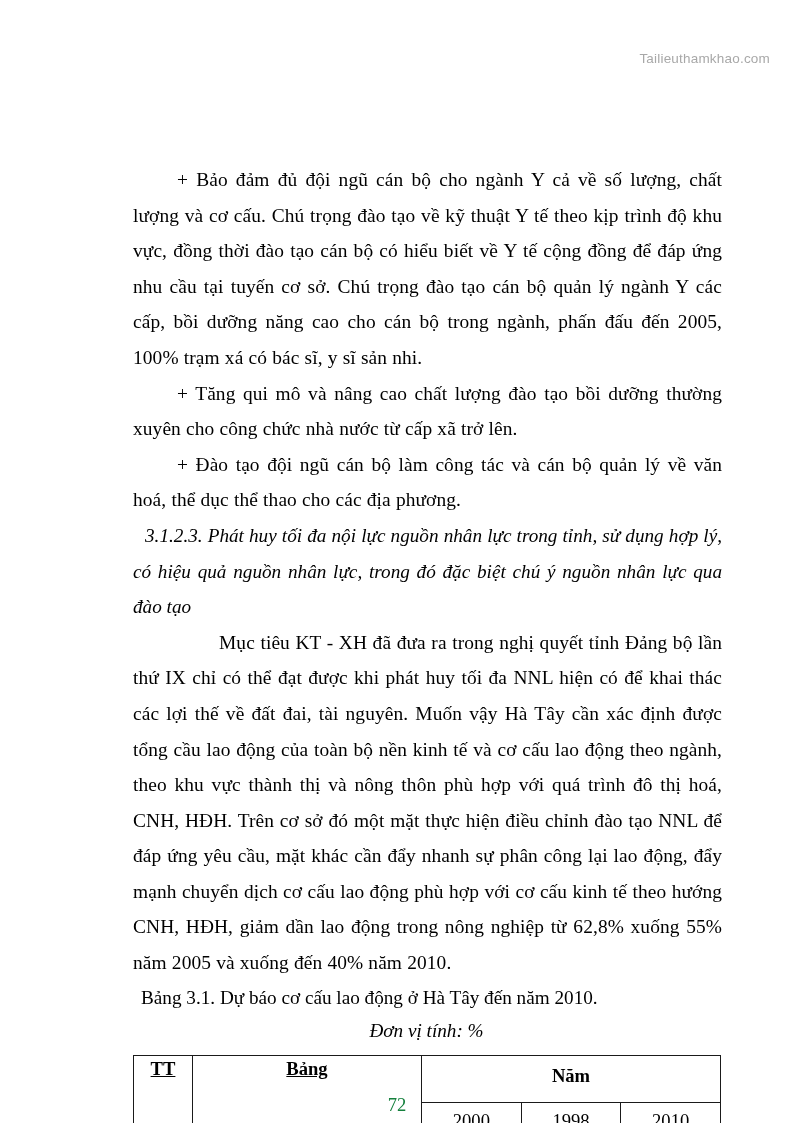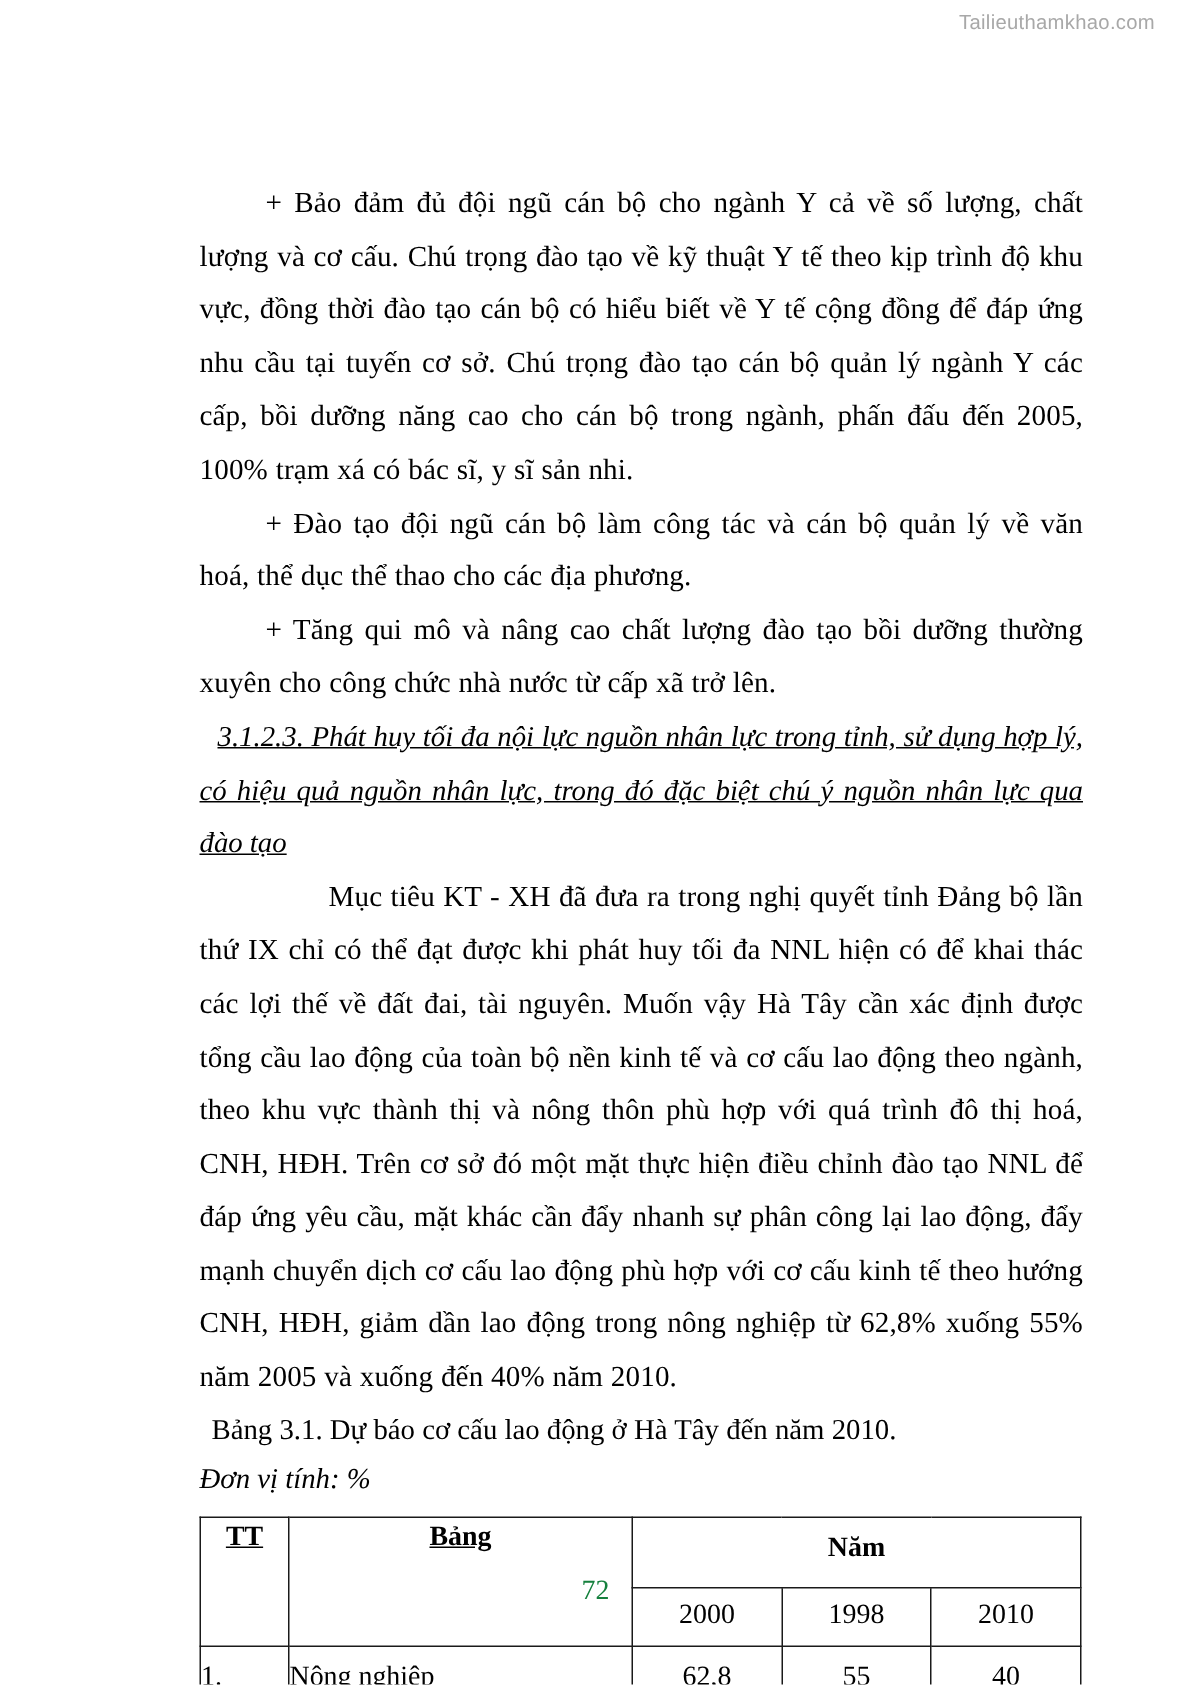--- a/index.html
+++ b/index.html
@@ -14,20 +14,21 @@
     position: relative;
     font-family: "Liberation Serif", "DejaVu Serif", serif;
     color: #000000;
     overflow: hidden;
   }
 
   .page {
     position: absolute;
     inset: 0;
     background: #ffffff;
+    margin-top: 44px;
   }
 
   
   .watermark {
     position: absolute;
     top: 7px;
     right: 24px;
     font-family: "Liberation Sans", "DejaVu Sans", sans-serif;
     font-size: 13.5px;
     letter-spacing: 0.2px;
@@ -62,37 +63,36 @@
   }
 
   
   p.sub-heading {
     margin: 0;
     font-size: 19.2px;
     line-height: 35.6px;
     font-style: italic;
     text-align: justify;
     text-indent: 12px;
-    text-decoration: underline;
   }
 
   
   p.table-caption {
     margin: 0;
     font-size: 19.2px;
     line-height: 33px;
     padding-left: 8px;
   }
 
   p.unit-note {
     margin: 0;
     font-size: 19.2px;
     line-height: 33px;
     font-style: italic;
-    text-align: left;
+    text-align: center;
     padding-right: 2px;
   }
 
   
   table.data-table {
     border-collapse: collapse;
     width: 588px;
     margin-top: 8px;
     table-layout: fixed;
   }
@@ -159,23 +159,23 @@
 <body>
 
 <div class="page">
 
   <div class="watermark">Tailieuthamkhao.com</div>
 
   <div class="content">
 
     <p class="body-par indent-plus">+ Bảo đảm đủ đội ngũ cán bộ cho ngành Y cả về số lượng, chất lượng và cơ cấu. Chú trọng đào tạo về kỹ thuật Y tế theo kịp trình độ khu vực, đồng thời đào tạo cán bộ có hiểu biết về Y tế cộng đồng để đáp ứng nhu cầu tại tuyến cơ sở. Chú trọng đào tạo cán bộ quản lý ngành Y các cấp, bồi dưỡng năng cao cho cán bộ trong ngành, phấn đấu đến 2005, 100% trạm xá có bác sĩ, y sĩ sản nhi.</p>
 
+    <p class="body-par indent-plus">+ Tăng qui mô và nâng cao chất lượng đào tạo bồi dưỡng thường xuyên cho công chức nhà nước từ cấp xã trở lên.</p>
+
     <p class="body-par indent-plus">+ Đào tạo đội ngũ cán bộ làm công tác và cán bộ quản lý về văn hoá, thể dục thể thao cho các địa phương.</p>
-
-    <p class="body-par indent-plus">+ Tăng qui mô và nâng cao chất lượng đào tạo bồi dưỡng thường xuyên cho công chức nhà nước từ cấp xã trở lên.</p>
 
     <p class="sub-heading">3.1.2.3. Phát huy tối đa nội lực nguồn nhân lực trong tỉnh, sử dụng hợp lý, có hiệu quả nguồn nhân lực, trong đó đặc biệt chú ý nguồn nhân lực qua đào tạo</p>
 
     <p class="body-par indent-par">Mục tiêu KT - XH đã đưa ra trong nghị quyết tỉnh Đảng bộ lần thứ IX chỉ có thể đạt được khi phát huy tối đa NNL hiện có để khai thác các lợi thế về đất đai, tài nguyên. Muốn vậy Hà Tây cần xác định được tổng cầu lao động của toàn bộ nền kinh tế và cơ cấu lao động theo ngành, theo khu vực thành thị và nông thôn phù hợp với quá trình đô thị hoá, CNH, HĐH. Trên cơ sở đó một mặt thực hiện điều chỉnh đào tạo NNL để đáp ứng yêu cầu, mặt khác cần đẩy nhanh sự phân công lại lao động, đẩy mạnh chuyển dịch cơ cấu lao động phù hợp với cơ cấu kinh tế theo hướng CNH, HĐH, giảm dần lao động trong nông nghiệp từ 62,8% xuống 55% năm 2005 và xuống đến 40% năm 2010.</p>
 
     <p class="table-caption">Bảng 3.1. Dự báo cơ cấu lao động ở Hà Tây đến năm 2010.</p>
 
     <p class="unit-note">Đơn vị tính: %</p>
 
     <table class="data-table">

